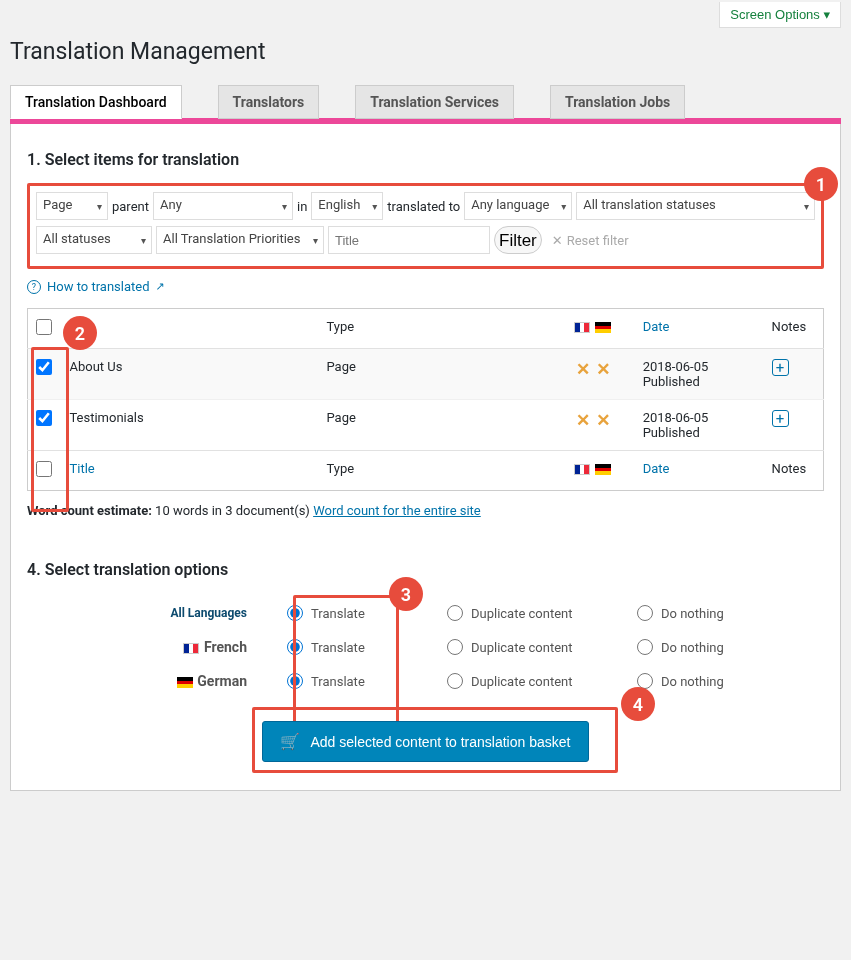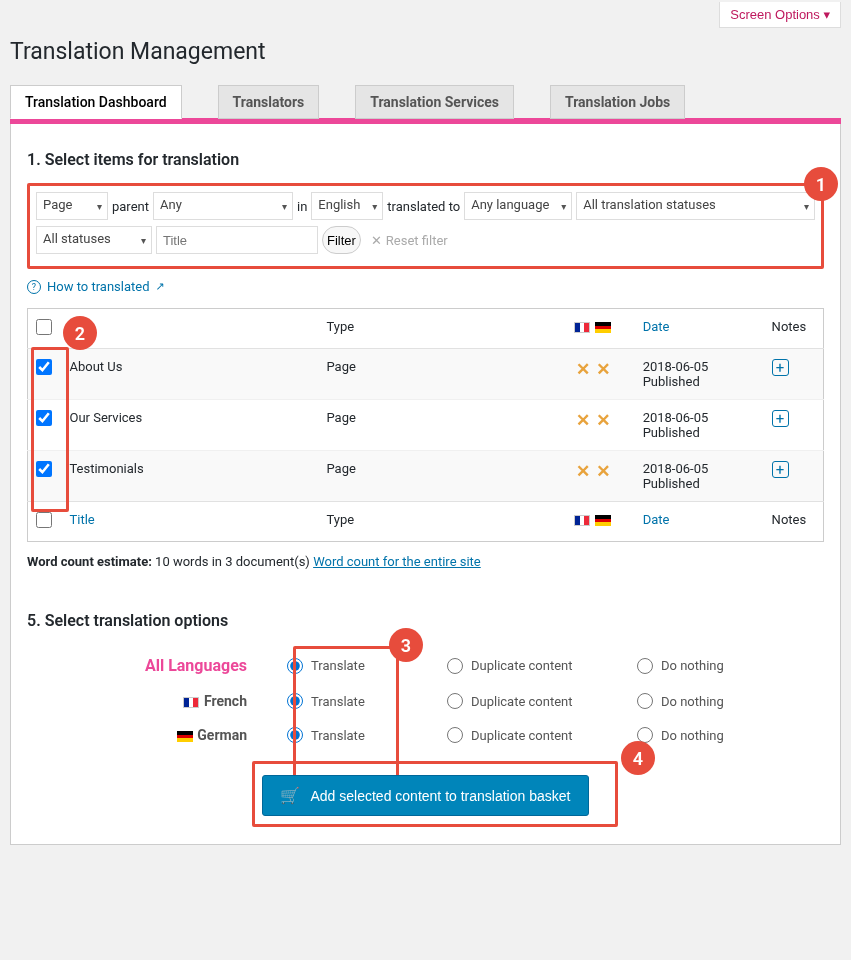--- a/index.html
+++ b/index.html
@@ -14,21 +14,21 @@
     text-align: right;
     padding: 2px 10px 0 0;
   }
   .screen-options button {
     background: #fff;
     border: 1px solid #ddd;
     border-top: none;
     padding: 5px 10px;
     font-size: 13px;
     cursor: pointer;
-    color: #be185d;
+    color: #15803d;
   }
   .page-title {
     font-size: 23px;
     font-weight: 400;
     padding: 10px 0 20px 10px;
     color: #23282d;
   }
   .wrap { padding: 0 10px 15px; }
   .tabs {
     display: flex;
@@ -108,21 +108,21 @@
     font-size: 10px;
     color: #555;
   }
   .btn {
     border: 1px solid #ccc;
     background: #f7f7f7;
     padding: 4px 4px;
     cursor: pointer;
     height: 28px;
     border-radius: 14px;
-    font-size: 13px;
+    font-size: 17px;
   }
   .reset-link {
     color: #aaa;
     cursor: pointer;
     display: inline-flex;
     align-items: center;
     gap: 4px;
     padding-left: 6px;
   }
   .how-to {
@@ -215,22 +215,22 @@
     position: relative;
   }
   .opts-grid .lang-label {
     text-align: right;
     padding-right: 40px;
     font-size: 14px;
     color: #555;
   }
   .opts-grid .lang-label.all {
     font-weight: 700;
-    font-size: 16px;
-    color: #ec4899;
+    font-size: 12px;
+    color: #0c4a6e;
   }
   .radio-cell {
     display: flex;
     align-items: center;
     gap: 8px;
     color: #555;
   }
   input[type="radio"] {
     width: 16px;
     height: 16px;
@@ -305,20 +305,21 @@
           <span>parent</span>
           <div class="sel" style="width:140px">Any</div>
           <span>in</span>
           <div class="sel" style="width:72px">English</div>
           <span>translated to</span>
           <div class="sel" style="width:108px">Any language</div>
           <div class="sel" style="flex:1">All translation statuses</div>
         </div>
         <div class="filter-row">
           <div class="sel" style="width:116px">All statuses</div>
+          <div class="sel" style="width:168px">All Translation Priorities</div>
           <input class="inp" style="width: 162px;" placeholder="Title">
           <button class="btn">Filter</button>
           <span class="reset-link">
             <span>✕</span>
             <span>Reset filter</span>
           </span>
         </div>
       </div>
       <div class="num-badge" style="top:-16px;right:-14px;">1</div>
     </div>
@@ -341,28 +342,20 @@
               <span class="flag de"></span>
             </th>
             <th class="date-col"><span class="link">Date</span></th>
             <th class="notes-col">Notes</th>
           </tr>
         </thead>
         <tbody>
           <tr>
             <td class="check-col"><input type="checkbox" checked="" style=""></td>
             <td>About Us</td>
-            <td>Page</td>
-            <td><span class="status-x">✕</span><span class="status-x">✕</span></td>
-            <td><span>2018-06-05</span><br><span>Published</span></td>
-            <td class="notes-col"><span class="note-icon">+</span></td>
-          </tr>
-          <tr>
-            <td class="check-col"><input type="checkbox" checked="" style=""></td>
-            <td>Our Services</td>
             <td>Page</td>
             <td><span class="status-x">✕</span><span class="status-x">✕</span></td>
             <td><span>2018-06-05</span><br><span>Published</span></td>
             <td class="notes-col"><span class="note-icon">+</span></td>
           </tr>
           <tr>
             <td class="check-col"><input type="checkbox" checked="" style=""></td>
             <td>Testimonials</td>
             <td>Page</td>
             <td><span class="status-x">✕</span><span class="status-x">✕</span></td>
@@ -387,21 +380,21 @@
       <div class="col2-highlight" style="left:4px;top:39px;width:38px;height:165px;"></div>
       <div class="num-badge" style="left:36px;top:8px;">2</div>
     </div>
 
     <div class="wordcount">
       <strong>Word count estimate:</strong>
       <span>10 words in 3 document(s)</span>
       <span class="link">Word count for the entire site</span>
     </div>
 
-    <h2 class="section-title" style="margin-top:30px">5. Select translation options</h2>
+    <h2 class="section-title" style="margin-top:30px">4. Select translation options</h2>
 
     <div style="position:relative;">
       <div class="opts-grid">
         <div class="lang-label all">All Languages</div>
         <div class="radio-cell">
             <input type="radio" name="all" checked="" style="">
             <span>Translate</span>
           </div>
         <div class="radio-cell">
             <input type="radio" name="all" style="">

